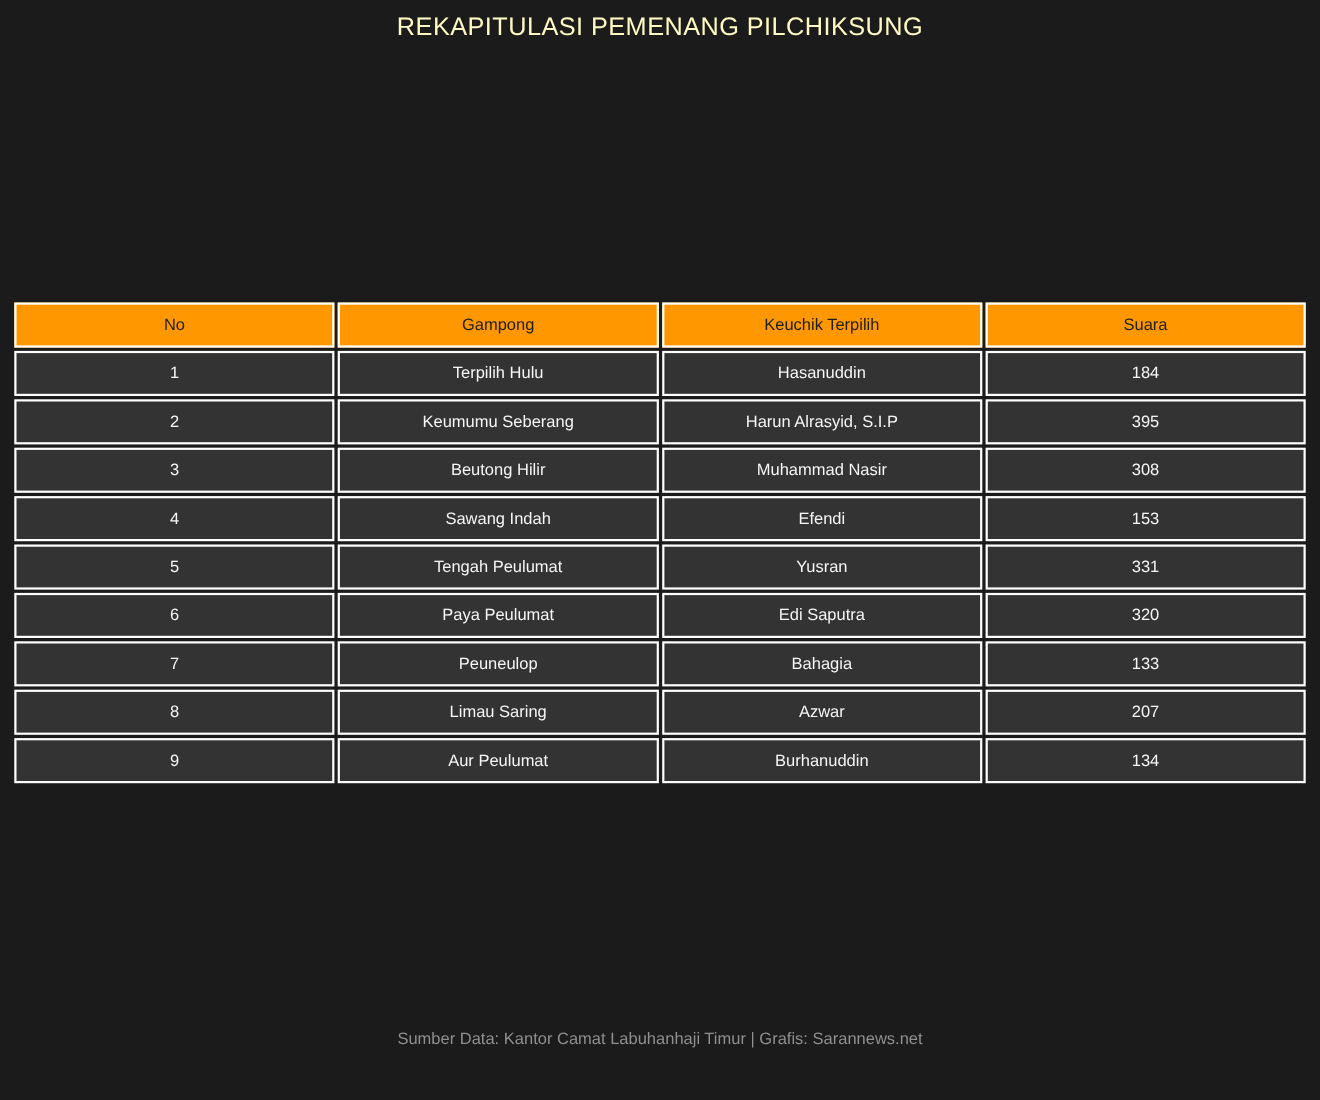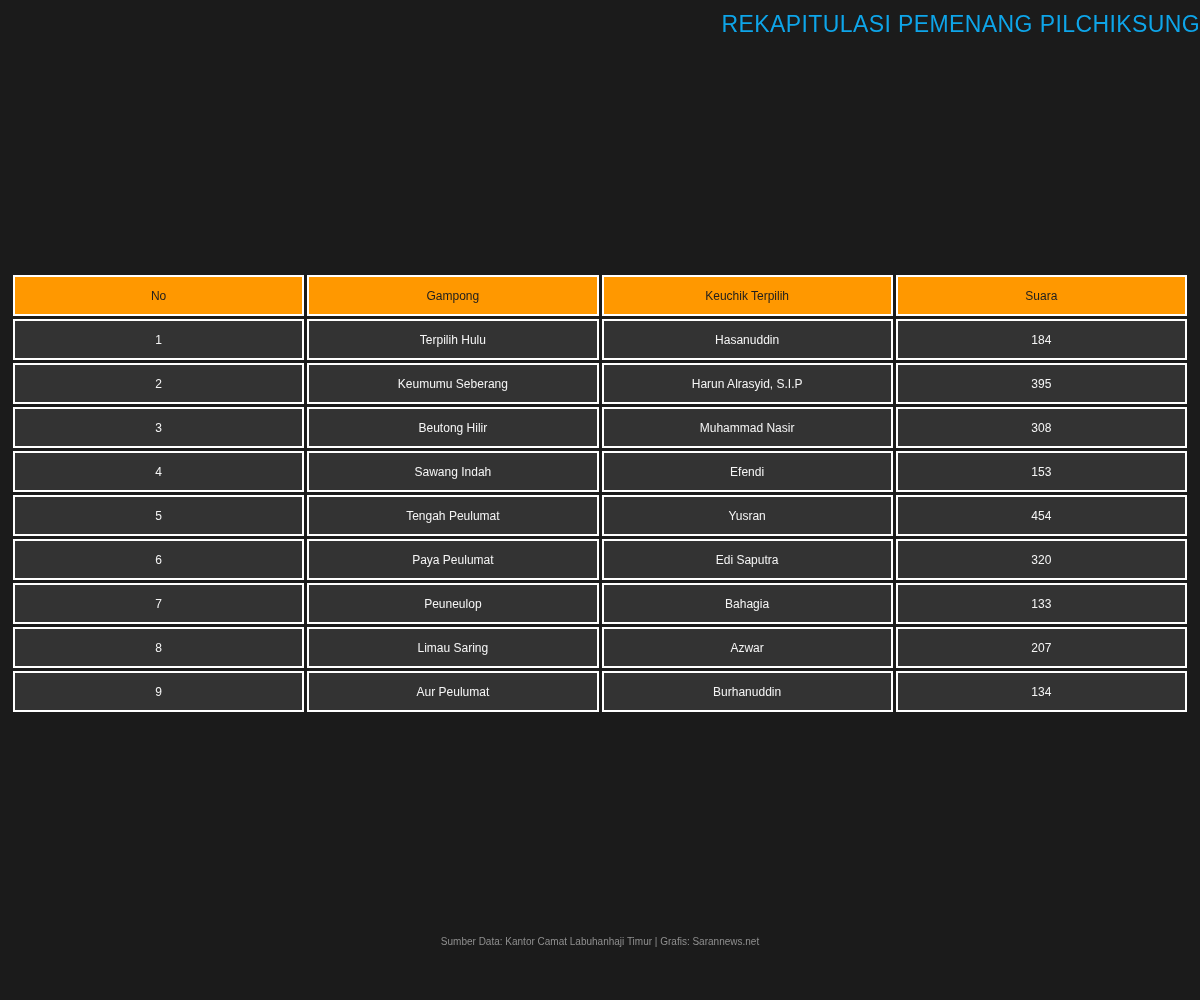--- a/index.html
+++ b/index.html
@@ -17,42 +17,42 @@
   .canvas {
     position: absolute;
     inset: 0;
     background: #1B1B1B;
   }
   .title-block {
     position: absolute;
     top: 11px;
     left: 0;
     width: 100%;
-    text-align: right;
-    color: #0ea5e9;
+    text-align: center;
+    color: #fef9c3;
     font-size: 23px;
     font-weight: 500;
     letter-spacing: 0.4px;
     line-height: 27px;
   }
   table.recap {
     position: absolute;
     top: 272px;
     left: 10px;
     width: 1180px;
     border-collapse: separate;
     border-spacing: 3px;
     table-layout: fixed;
   }
   table.recap th, table.recap td {
     border: 2px solid #FFFFFF;
     height: 37px;
     text-align: center;
     vertical-align: middle;
-    font-size: 12px;
+    font-size: 15px;
     padding: 0 6px;
     overflow: hidden;
     white-space: nowrap;
   }
   table.recap th {
     background: #FF9800;
     color: #1E1E1E;
     font-weight: 400;
   }
   table.recap td {
@@ -60,21 +60,21 @@
     color: #F5F5F5;
     font-weight: 400;
   }
   .footer-credit {
     position: absolute;
     top: 936px;
     left: 0;
     width: 100%;
     text-align: center;
     color: #8F8F8F;
-    font-size: 10px;
+    font-size: 15px;
     font-weight: 400;
   }
 </style>
 </head>
 <body>
 
 <div class="canvas">
 
   <div class="title-block">
     <div>REKAPITULASI PEMENANG PILCHIKSUNG</div>
@@ -111,21 +111,21 @@
         <tr>
           <td>4</td>
           <td>Sawang Indah</td>
           <td>Efendi</td>
           <td>153</td>
         </tr>
         <tr>
           <td>5</td>
           <td>Tengah Peulumat</td>
           <td>Yusran</td>
-          <td>454</td>
+          <td>331</td>
         </tr>
         <tr>
           <td>6</td>
           <td>Paya Peulumat</td>
           <td>Edi Saputra</td>
           <td>320</td>
         </tr>
         <tr>
           <td>7</td>
           <td>Peuneulop</td>

